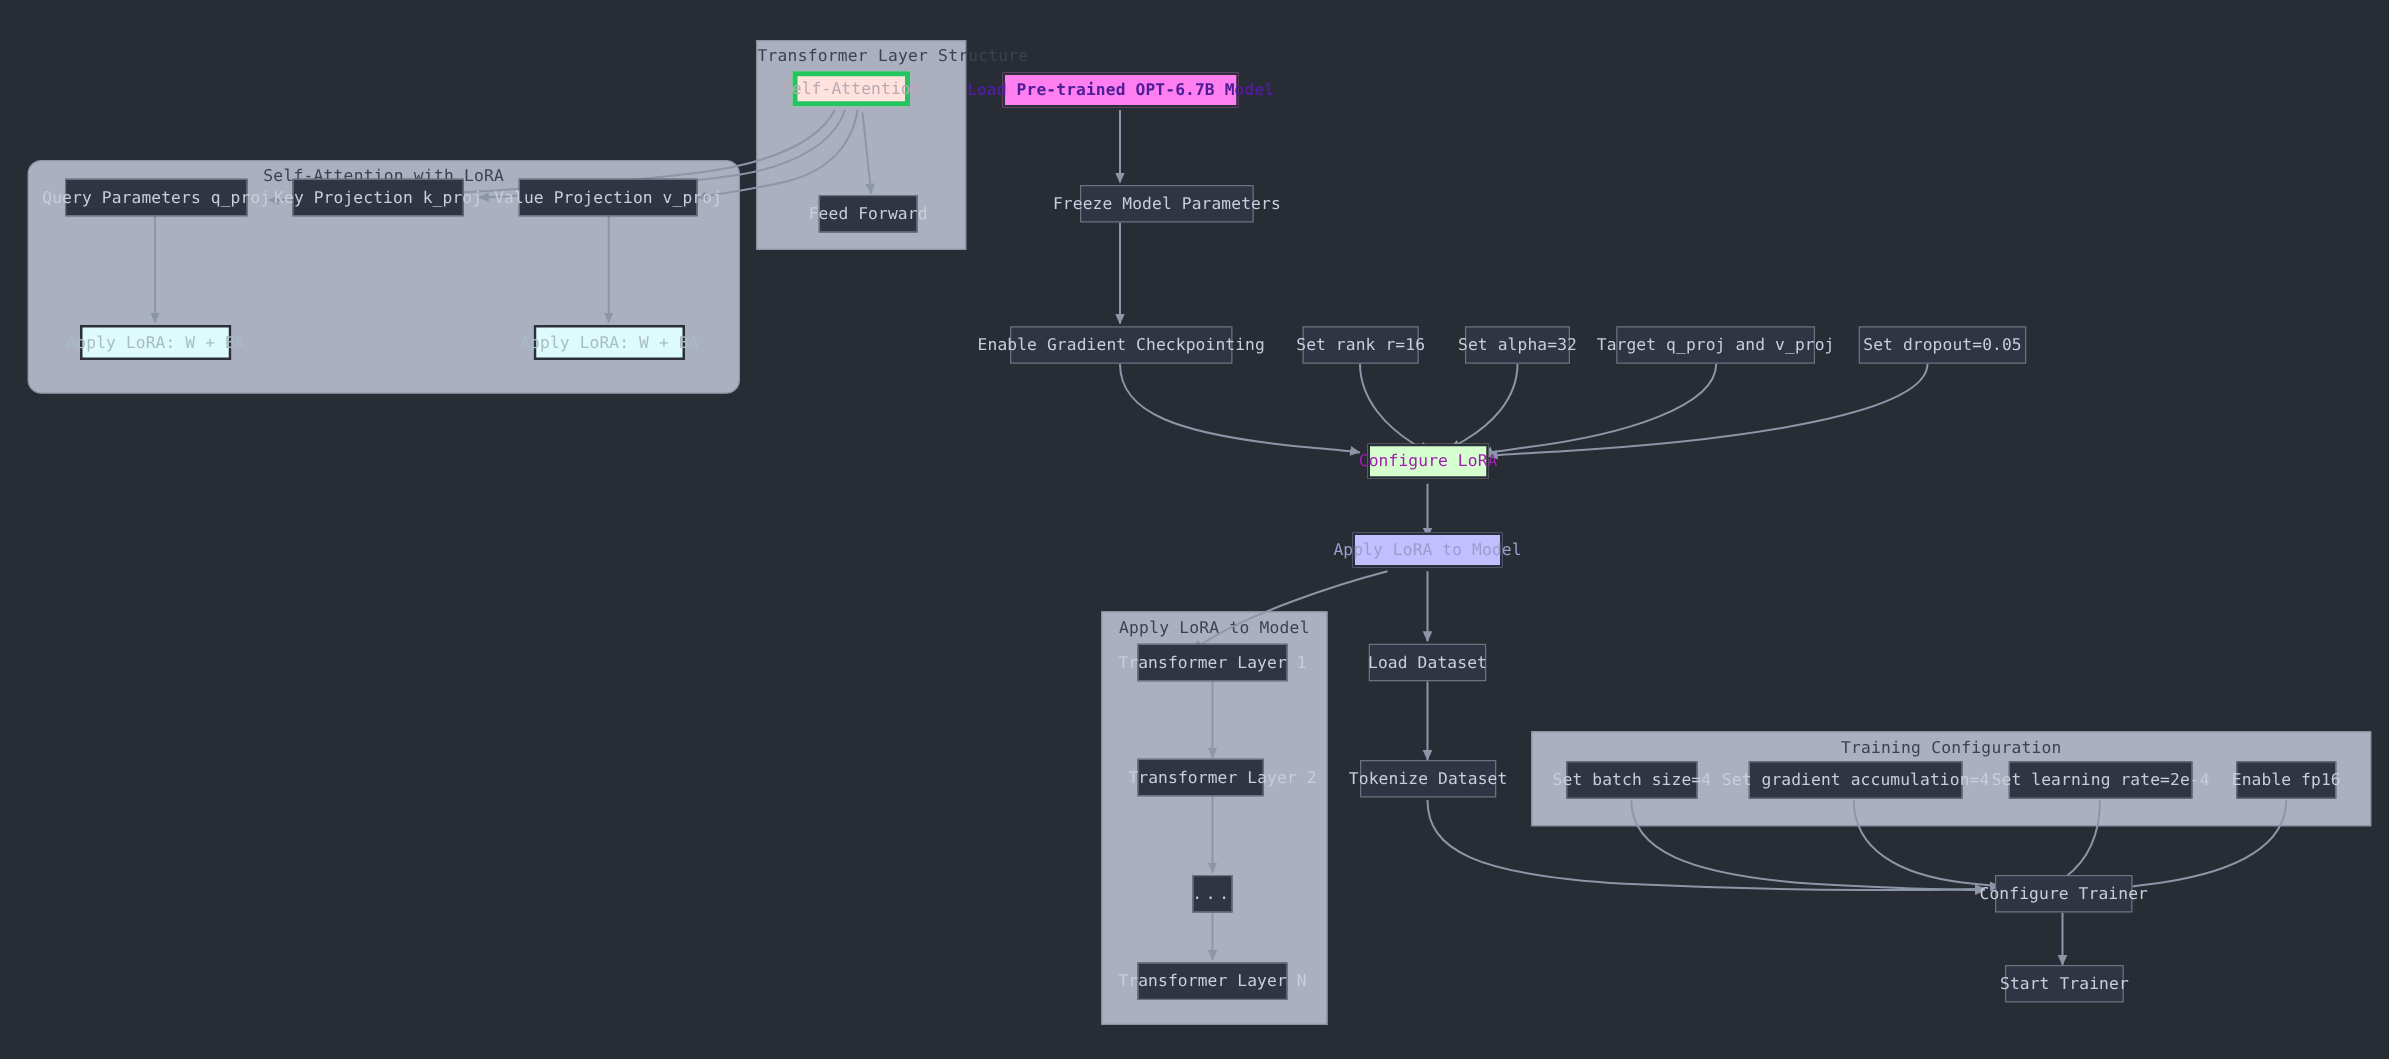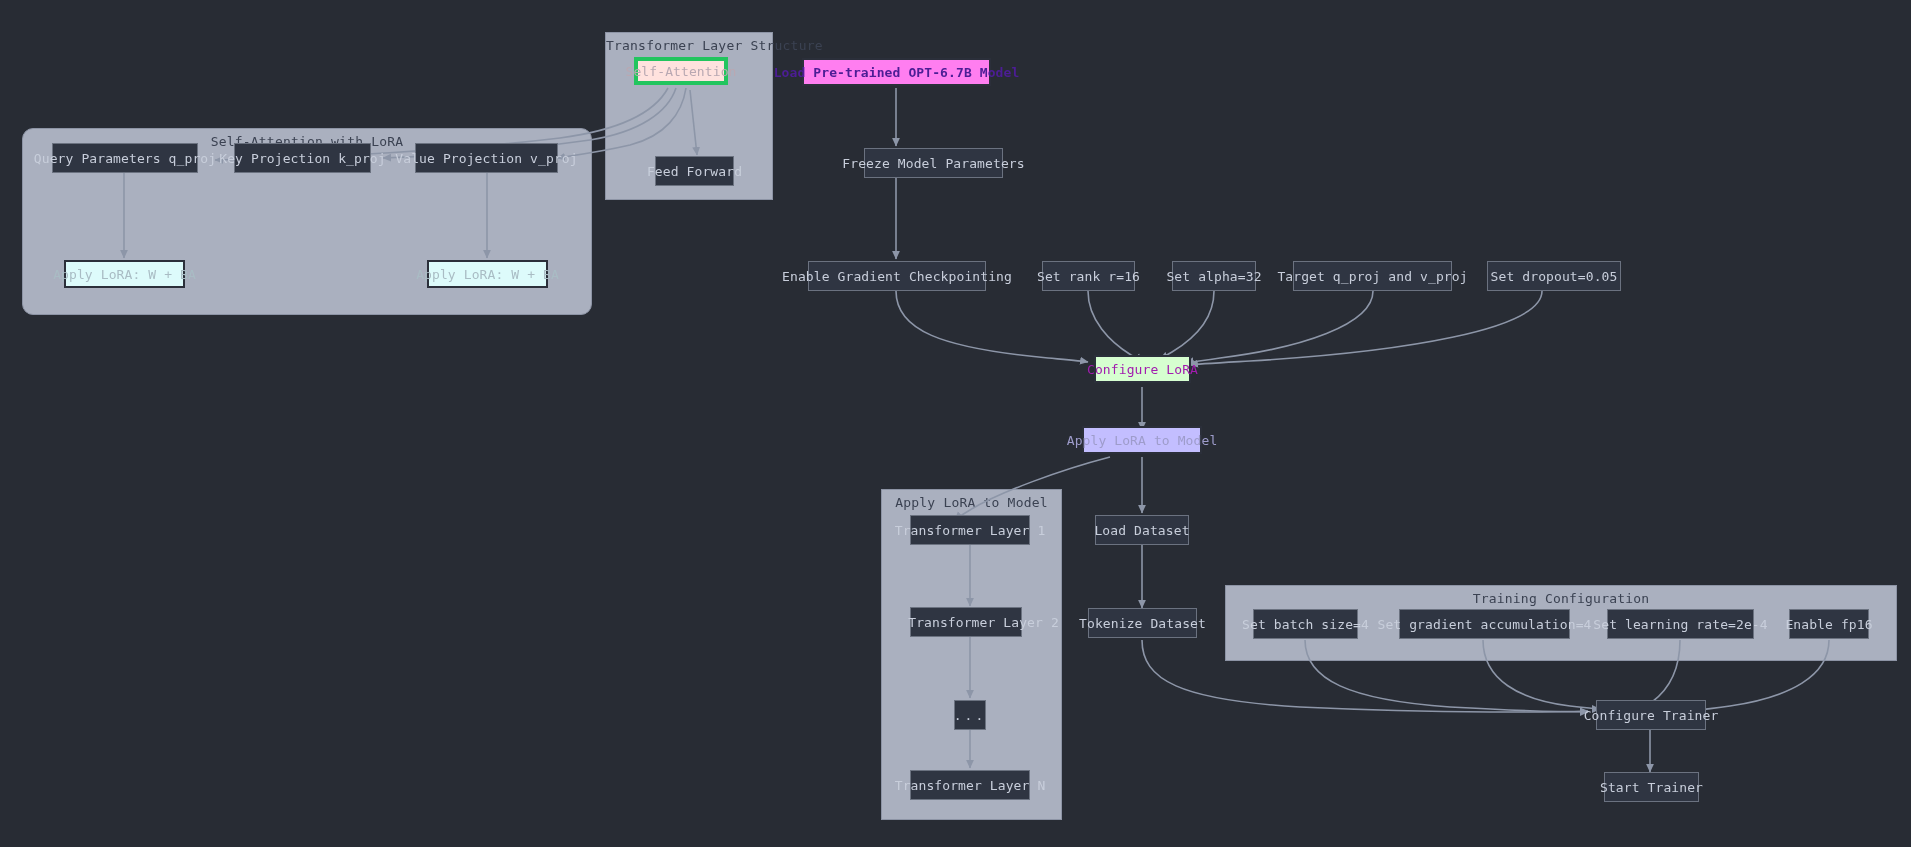--- a/index.html
+++ b/index.html
@@ -193,21 +193,21 @@
   <div class="node" style="left:1293px; top:261px; width:159px; height:30px;">Target q_proj and v_proj</div>
 
   <div class="node" style="left:1487px; top:261px; width:134px; height:30px;">Set dropout=0.05</div>
 
   <div class="node green" style="left:1094px; top:355px; width:97px; height:28px;">Configure LoRA</div>
 
   <div class="node lavender" style="left:1082px; top:426px; width:120px; height:28px;">Apply LoRA to Model</div>
 
   <div class="node" style="left:910px; top:515px; width:120px; height:30px;">Transformer Layer 1</div>
 
-  <div class="node" style="left:910px; top:607px; width:112px; height:30px;padding-left:44px;">Transformer Layer 2</div>
+  <div class="node" style="left:910px; top:607px; width:101px; height:30px;padding-left:44px;">Transformer Layer 2</div>
 
   <div class="node dots" style="left:954px; top:700px; width:32px; height:30px;">...</div>
 
   <div class="node" style="left:910px; top:770px; width:120px; height:30px;">Transformer Layer N</div>
 
   <div class="node" style="left:1095px; top:515px; width:94px; height:30px;">Load Dataset</div>
 
   <div class="node" style="left:1088px; top:608px; width:109px; height:30px;">Tokenize Dataset</div>
 
   <div class="node" style="left:1253px; top:609px; width:105px; height:30px;">Set batch size=4</div>

